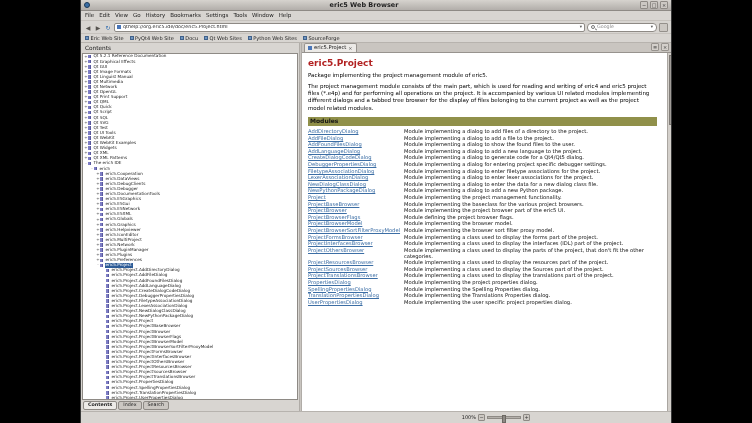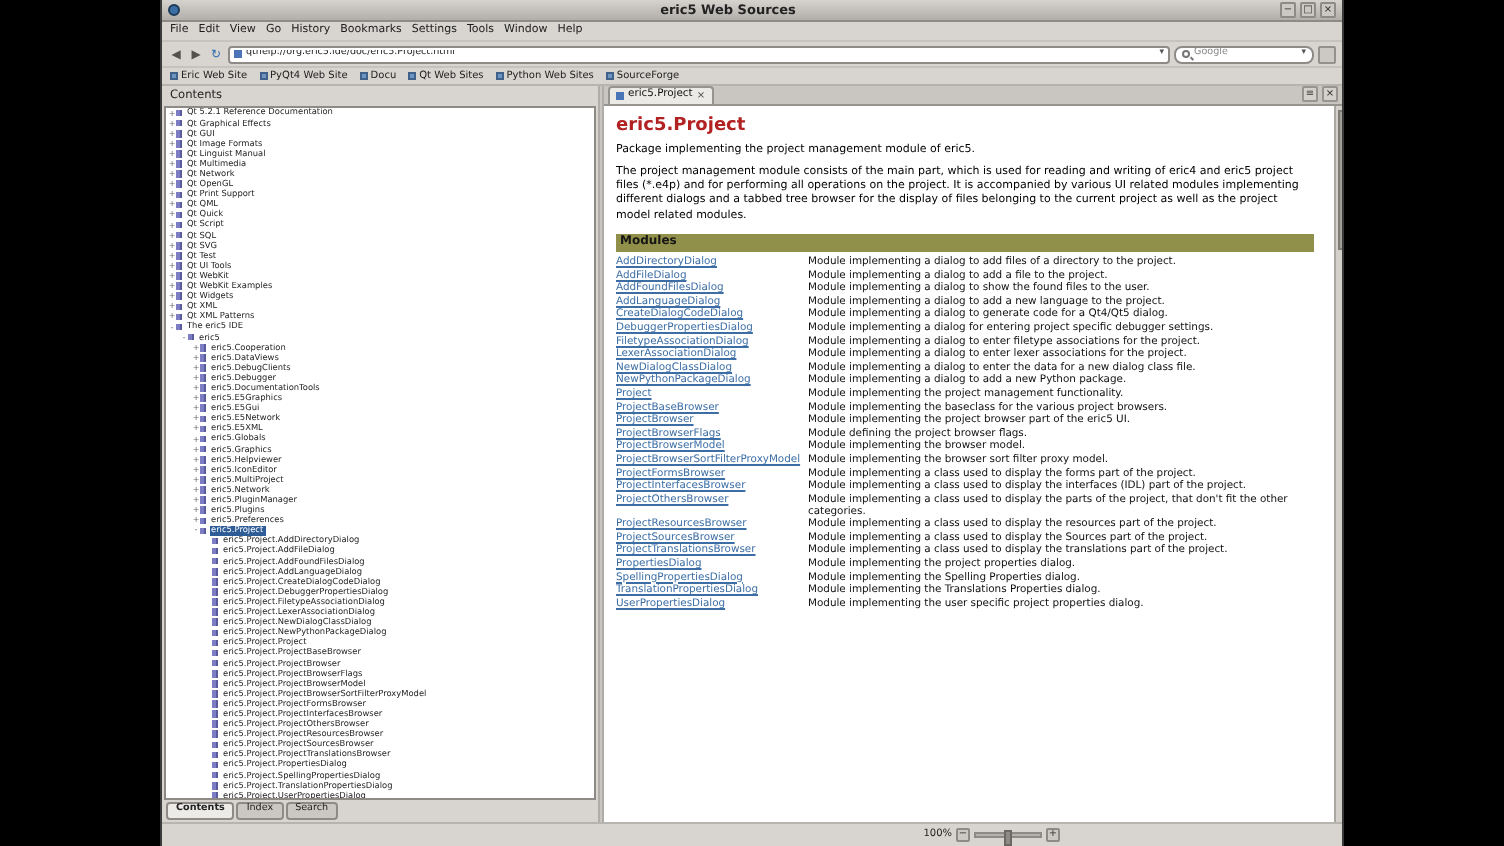--- a/index.html
+++ b/index.html
@@ -100,21 +100,21 @@
   .zhandle { position:absolute; left:14px; top:-2.5px; width:4px; height:8px; background:#8e8a85; border:0.5px solid #6b6762; }
 </style>
 </head>
 <body>
 
 <div class="stage">
   <div class="desktop">
 
     <div class="titlebar">
       <span class="appicon"></span>
-      <span class="wtitle">eric5 Web Sources</span>
+      <span class="wtitle">eric5 Web Browser</span>
       <span class="wbtn">−</span>
       <span class="wbtn">□</span>
       <span class="wbtn">×</span>
     </div>
 
     <div class="menubar">
 
     <span class="mi">File</span>
         <span class="mi">Edit</span>
         <span class="mi">View</span>

